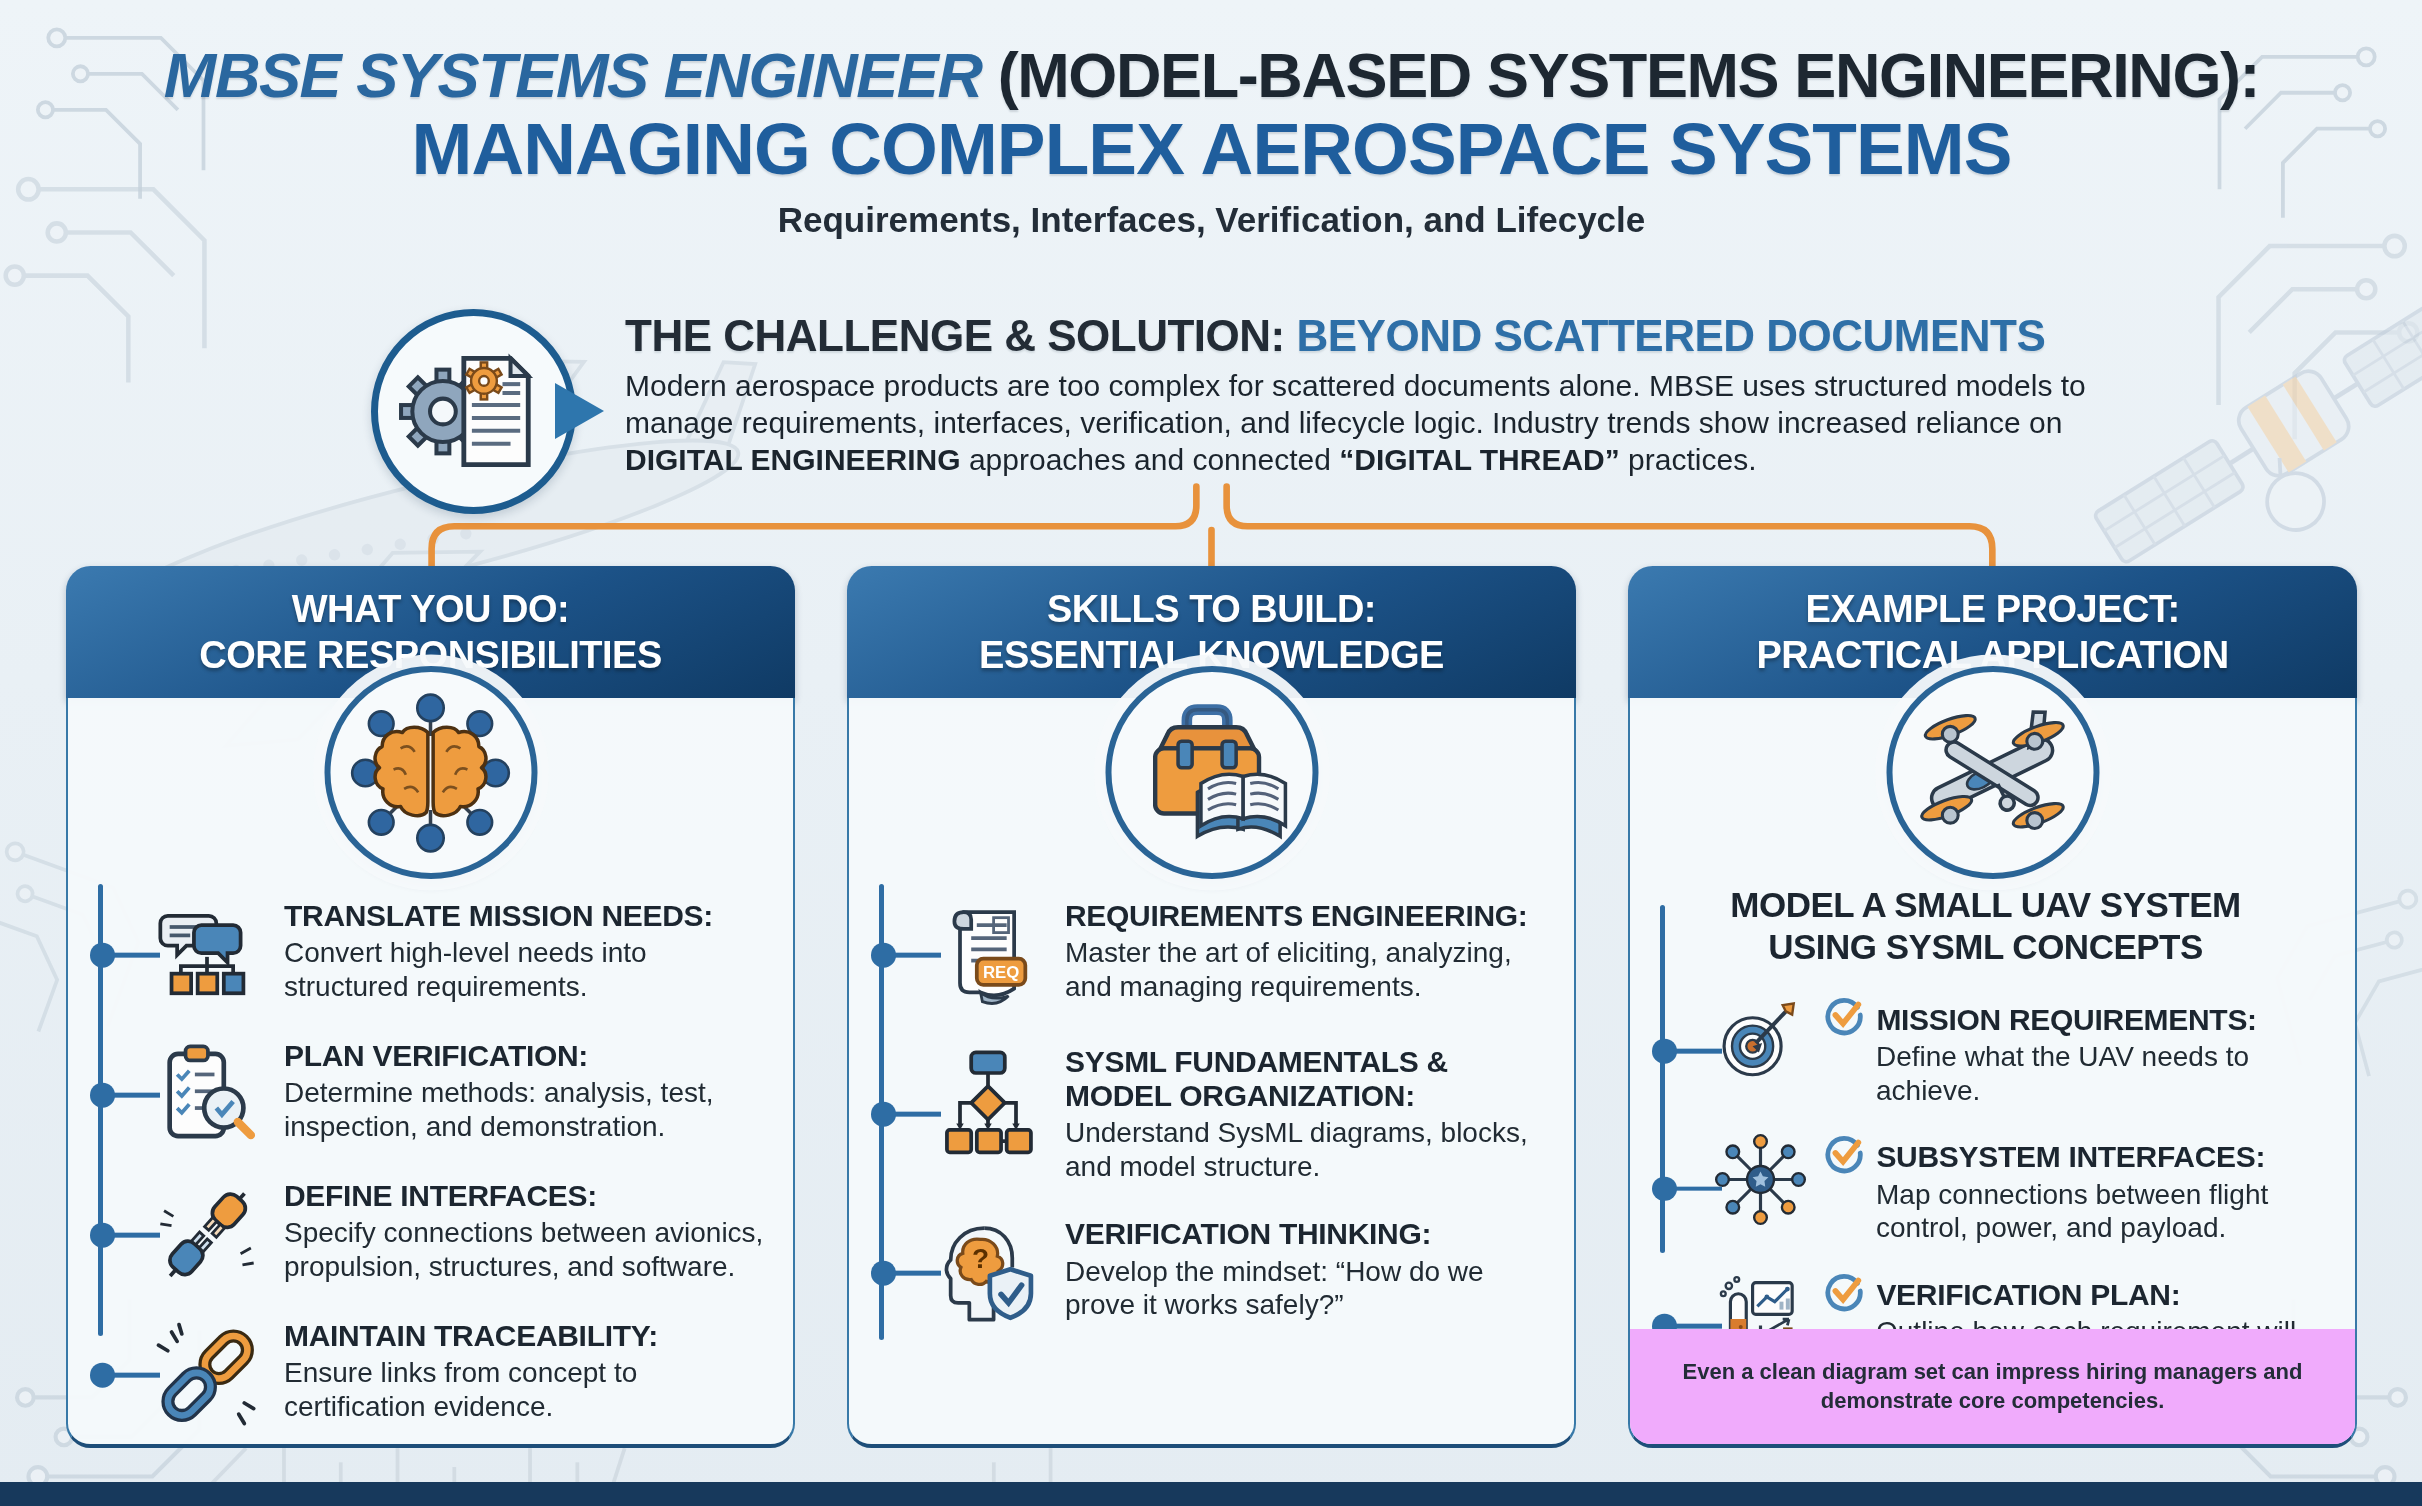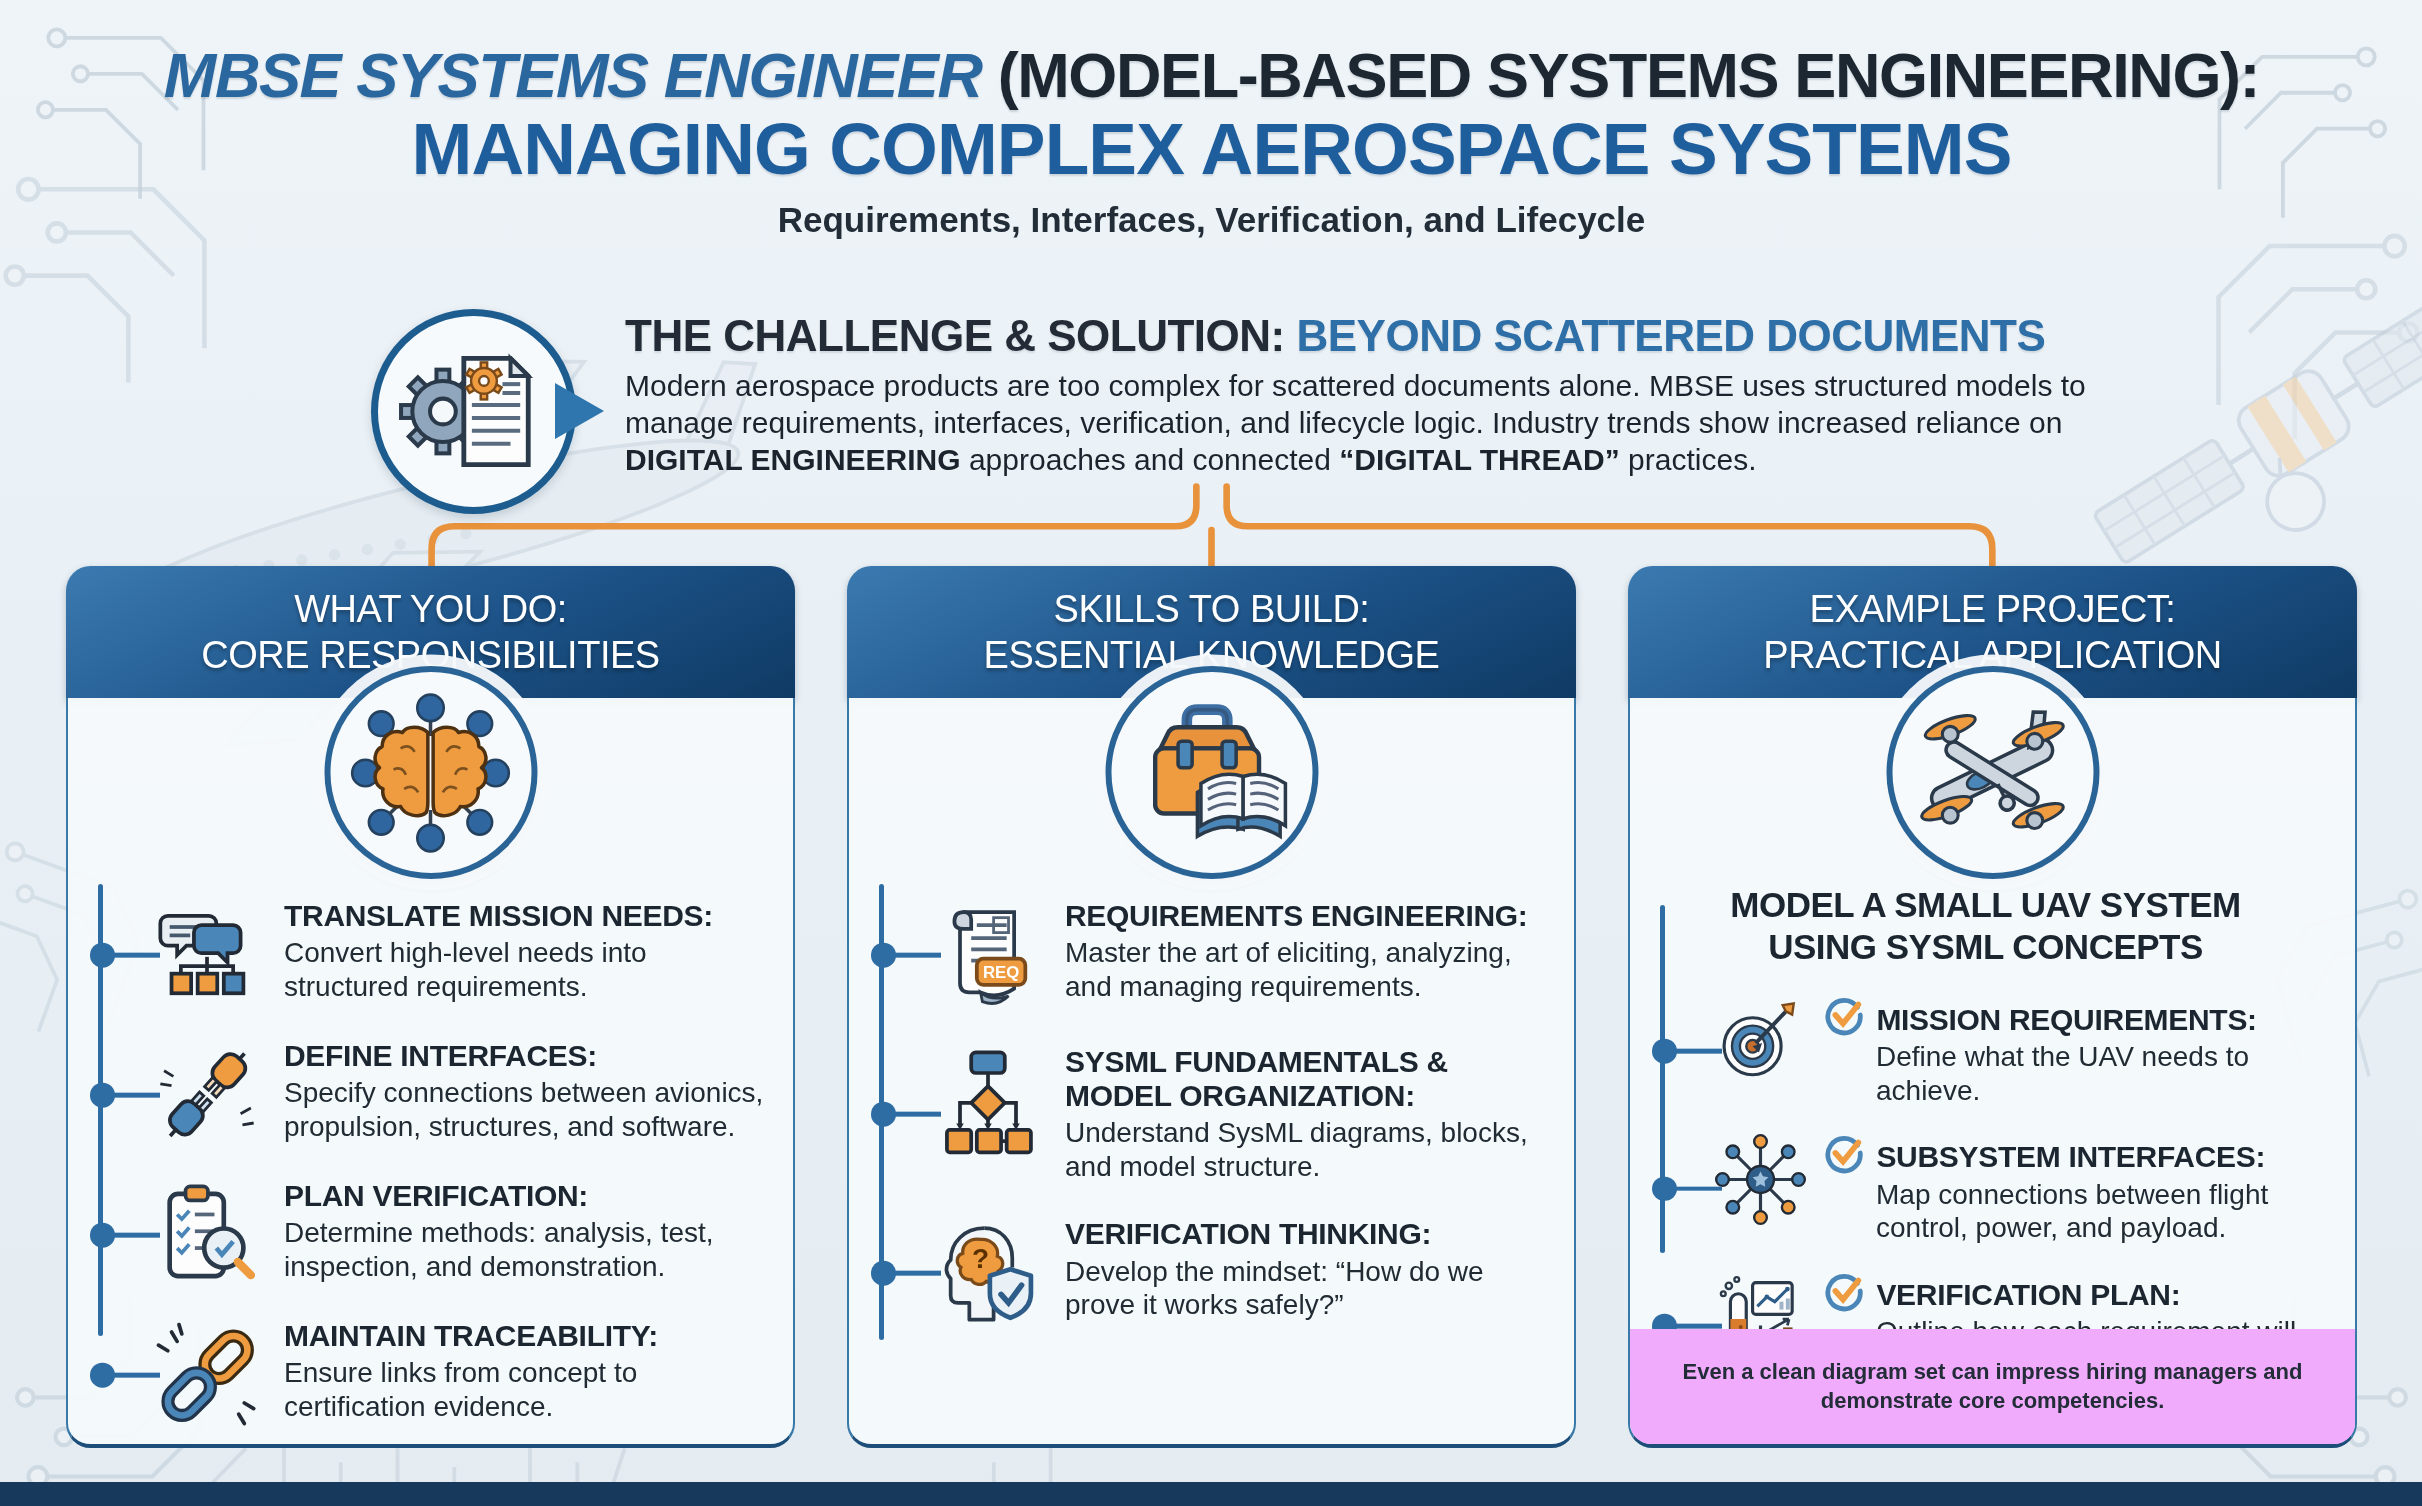--- a/index.html
+++ b/index.html
@@ -27,21 +27,21 @@
   .ch-head-blue{color:#2e6fa7;}
   .ch-body{margin-top:9.5px;font-size:30px;color:#1b242d;line-height:1.23;max-width:1486px;}
   .b{font-weight:bold;}
   
   .overlay{position:absolute;inset:0;z-index:1;pointer-events:none;}
   
   .column{position:absolute;top:566px;width:729px;height:882px;z-index:2;}
   .col-header{position:absolute;top:0;left:0;right:0;height:132px;border-radius:24.6px 24.6px 0 0;
     background:linear-gradient(155deg,#3b7ab0 0%,#1c5287 55%,#0f3a64 100%);
     display:flex;flex-direction:column;justify-content:center;align-items:center;
-    color:#fff;font-weight:normal;font-size:38px;line-height:1.22;letter-spacing:-0.5px;
+    color:#fff;font-weight:bold;font-size:38px;line-height:1.22;letter-spacing:-0.5px;
     text-shadow:0 2.8px 3.8px rgba(0,0,0,.3);box-shadow:0 3.8px 7.6px rgba(15,45,75,.25);}
   .card{position:absolute;top:132px;left:0;right:0;bottom:0;background:rgba(245,249,251,.96);
     border:2.8px solid #3879a8;border-top:none;border-bottom-width:4.7px;border-bottom-color:#1d4e79;
     border-radius:0 0 24.6px 24.6px;padding:201px 28px 24.6px 83px;
     display:flex;flex-direction:column;gap:28px;box-sizing:border-box;}
   .hero{position:absolute;top:100px;left:50%;transform:translateX(-50%);width:201px;height:201px;border-radius:50%;
     background:#f7fafc;border:6.6px solid #2a6496;box-shadow:0 0 0 11.4px rgba(245,249,251,.95),0 5.7px 9.5px rgba(20,50,80,.2);
     z-index:3;display:flex;align-items:center;justify-content:center;}
   .spine{position:absolute;left:32px;width:4.7px;background:#2e6da4;border-radius:2.8px;z-index:2;}
   .item{position:relative;display:flex;gap:21px;align-items:flex-start;}
@@ -267,20 +267,43 @@
           </svg>
         </span>
         <div class="item-text">
           <div class="item-title">TRANSLATE MISSION NEEDS:</div>
           <div class="item-body">Convert high-level needs into structured requirements.</div>
         </div>
       </div>
       <div class="item">
         <span class="item-icon">
           <svg viewBox="0 0 120 120">
+            <rect x="20" y="16" width="58" height="88" rx="9" fill="#fdfdfd" stroke="#2b3a4a" stroke-width="5"></rect>
+            <rect x="37" y="8" width="24" height="15" rx="5" fill="#EE9C3F" stroke="#2b3a4a" stroke-width="4"></rect>
+            <g stroke-width="4" fill="none">
+              <path d="M28,38 l5,5 8,-9" stroke="#4a86b8"></path>
+                <line x1="47" y1="38" x2="68" y2="38" stroke="#55657a"></line>
+              <path d="M28,56 l5,5 8,-9" stroke="#4a86b8"></path>
+                <line x1="47" y1="56" x2="68" y2="56" stroke="#55657a"></line>
+              <path d="M28,74 l5,5 8,-9" stroke="#4a86b8"></path>
+                <line x1="47" y1="74" x2="62" y2="74" stroke="#55657a"></line>
+            </g>
+            <circle cx="78" cy="74" r="21" fill="#eaf1f6" stroke="#2b3a4a" stroke-width="5"></circle>
+            <path d="M70,74 l6,7 12,-14" fill="none" stroke="#4a86b8" stroke-width="5"></path>
+            <line x1="93" y1="89" x2="107" y2="103" stroke="#EE9C3F" stroke-width="9" stroke-linecap="round"></line>
+          </svg>
+        </span>
+        <div class="item-text">
+          <div class="item-title">PLAN VERIFICATION:</div>
+          <div class="item-body">Determine methods: analysis, test, inspection, and demonstration.</div>
+        </div>
+      </div>
+      <div class="item">
+        <span class="item-icon">
+          <svg viewBox="0 0 120 120">
             <g transform="rotate(42 60 60)">
               <rect x="46" y="8" width="28" height="34" rx="10" fill="#EE9C3F" stroke="#222b35" stroke-width="4"></rect>
               <rect x="52" y="42" width="6" height="13" fill="#f4d9b8" stroke="#222b35" stroke-width="3"></rect>
               <rect x="63" y="42" width="6" height="13" fill="#f4d9b8" stroke="#222b35" stroke-width="3"></rect>
               <line x1="60" y1="0" x2="60" y2="8" stroke="#222b35" stroke-width="4"></line>
               <rect x="46" y="76" width="28" height="34" rx="10" fill="#4a86b8" stroke="#222b35" stroke-width="4"></rect>
               <rect x="52" y="63" width="6" height="13" fill="#cfe0ee" stroke="#222b35" stroke-width="3"></rect>
               <rect x="63" y="63" width="6" height="13" fill="#cfe0ee" stroke="#222b35" stroke-width="3"></rect>
               <line x1="60" y1="110" x2="60" y2="119" stroke="#222b35" stroke-width="4"></line>
             </g>
@@ -288,43 +311,20 @@
               <line x1="14" y1="34" x2="24" y2="40"></line>
                 <line x1="10" y1="48" x2="22" y2="50"></line>
               <line x1="96" y1="80" x2="107" y2="74"></line>
                 <line x1="98" y1="92" x2="110" y2="90"></line>
             </g>
           </svg>
         </span>
         <div class="item-text">
           <div class="item-title">DEFINE INTERFACES:</div>
           <div class="item-body">Specify connections between avionics, propulsion, structures, and software.</div>
-        </div>
-      </div>
-      <div class="item">
-        <span class="item-icon">
-          <svg viewBox="0 0 120 120">
-            <rect x="20" y="16" width="58" height="88" rx="9" fill="#fdfdfd" stroke="#2b3a4a" stroke-width="5"></rect>
-            <rect x="37" y="8" width="24" height="15" rx="5" fill="#EE9C3F" stroke="#2b3a4a" stroke-width="4"></rect>
-            <g stroke-width="4" fill="none">
-              <path d="M28,38 l5,5 8,-9" stroke="#4a86b8"></path>
-                <line x1="47" y1="38" x2="68" y2="38" stroke="#55657a"></line>
-              <path d="M28,56 l5,5 8,-9" stroke="#4a86b8"></path>
-                <line x1="47" y1="56" x2="68" y2="56" stroke="#55657a"></line>
-              <path d="M28,74 l5,5 8,-9" stroke="#4a86b8"></path>
-                <line x1="47" y1="74" x2="62" y2="74" stroke="#55657a"></line>
-            </g>
-            <circle cx="78" cy="74" r="21" fill="#eaf1f6" stroke="#2b3a4a" stroke-width="5"></circle>
-            <path d="M70,74 l6,7 12,-14" fill="none" stroke="#4a86b8" stroke-width="5"></path>
-            <line x1="93" y1="89" x2="107" y2="103" stroke="#EE9C3F" stroke-width="9" stroke-linecap="round"></line>
-          </svg>
-        </span>
-        <div class="item-text">
-          <div class="item-title">PLAN VERIFICATION:</div>
-          <div class="item-body">Determine methods: analysis, test, inspection, and demonstration.</div>
         </div>
       </div>
       <div class="item">
         <span class="item-icon">
           <svg viewBox="0 0 120 120">
             <g transform="rotate(45 60 60)">
               <rect x="46" y="6" width="30" height="52" rx="15" fill="none" stroke="#3a2a12" stroke-width="14"></rect>
               <rect x="46" y="6" width="30" height="52" rx="15" fill="none" stroke="#EE9C3F" stroke-width="7"></rect>
               <rect x="46" y="62" width="30" height="52" rx="15" fill="none" stroke="#1d3count449" stroke-width="14" stroke-opacity="0"></rect>
               <rect x="46" y="62" width="30" height="52" rx="15" fill="none" stroke="#22344a" stroke-width="14"></rect>

